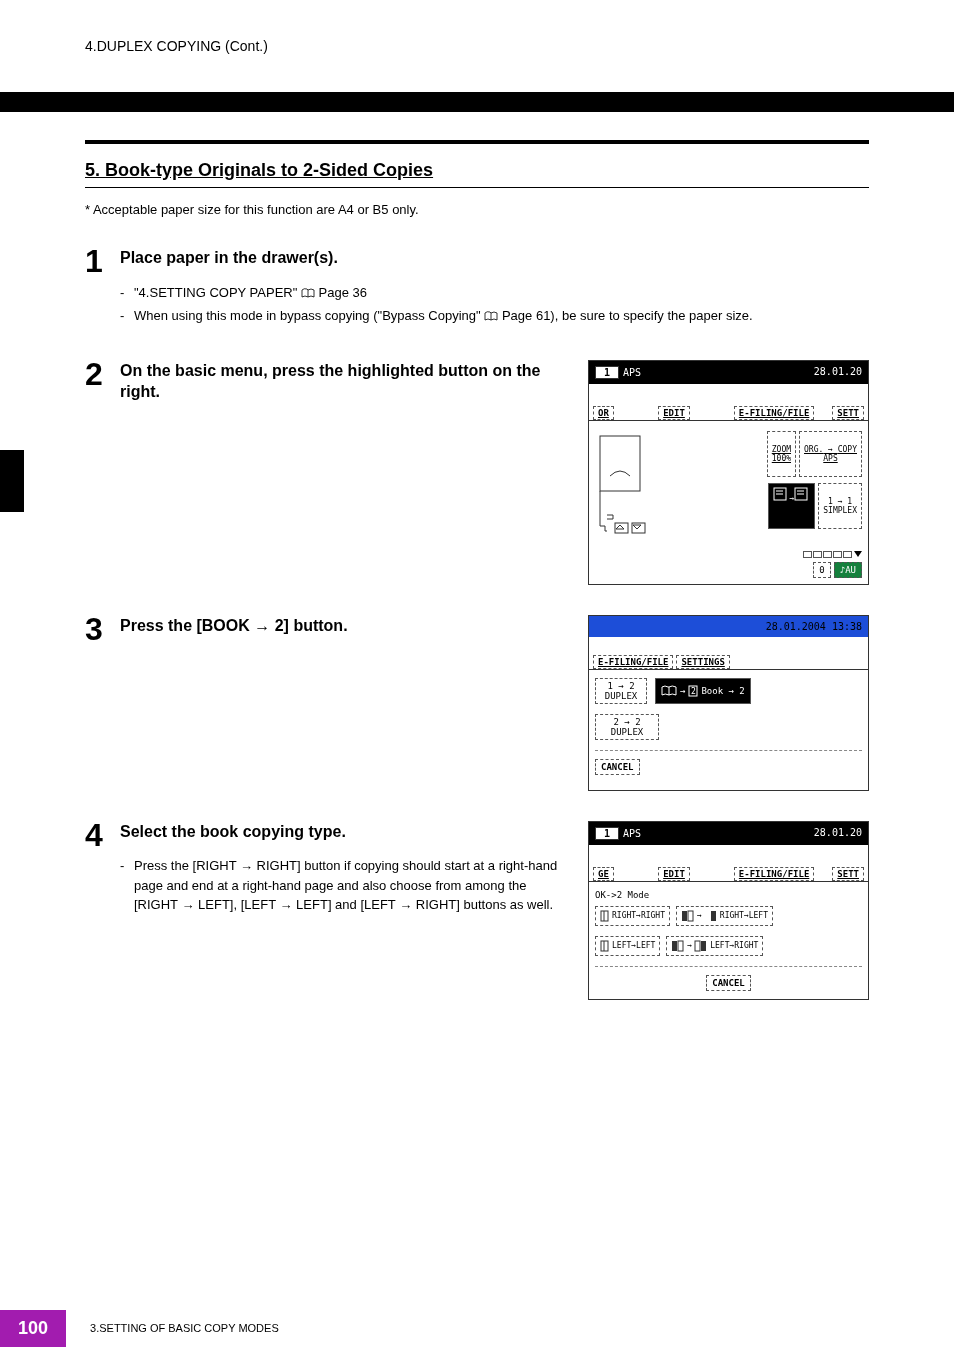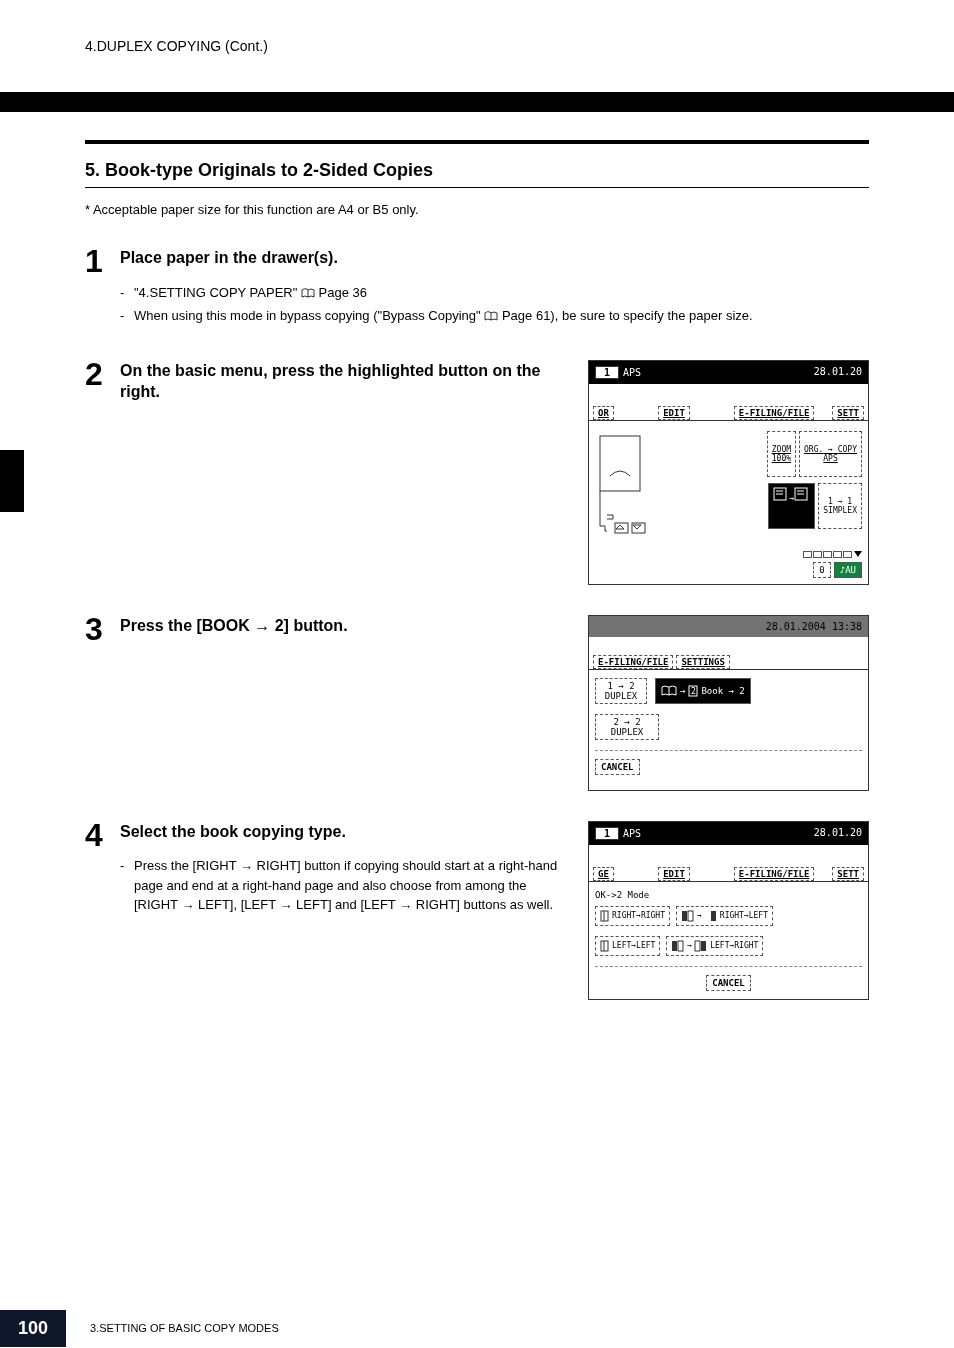--- a/index.html
+++ b/index.html
@@ -3,21 +3,21 @@
   <meta charset="utf-8">
   <style>
     * { margin: 0; padding: 0; box-sizing: border-box; }
     body { font-family: Arial, sans-serif; background: white; width: 954px; height: 1348px; position: relative; }
     
     .header-line { font-size: 14px; padding: 38px 0 0 85px; }
     
     .black-bar-full { background: black; height: 20px; width: 954px; margin-top: 38px; }
     .black-bar-rule { background: black; height: 4px; margin: 0 85px; margin-top: 28px; }
     
-    .section-title { font-size: 18px; font-weight: bold; margin: 16px 85px 0 85px; padding-bottom: 6px; border-bottom: 1px solid black; }
+    .section-title { font-size: 18px; font-weight: bold; margin: 16px 85px 0 85px; padding-bottom: 6px; border-bottom: 1px solid black; text-decoration: underline; }
     
     .note-line { font-size: 13px; margin: 14px 85px 0 85px; }
     
     .content-area { margin: 0 85px; padding-top: 30px; }
     
     .step { display: flex; margin-bottom: 30px; }
     .step-num { font-size: 32px; font-weight: bold; font-family: Arial, sans-serif; width: 35px; flex-shrink: 0; line-height: 1; margin-top: -2px; }
     .step-body { flex: 1; }
     .step-text-wrap { display: flex; gap: 20px; }
     .step-text { flex: 1; }
@@ -39,25 +39,25 @@
     
     .ss-tabrow { display:flex; gap: 18px; padding: 4px 4px 0 4px; border-bottom: 1px solid #333; background: #fff; }
     .ss-tab { border: 1px dashed #555; padding: 1px 4px; font-size: 9px; font-weight: bold; text-decoration: underline; }
     .ss-tab.blank { border:none; text-decoration:none;}
     
     .ss-main { padding: 8px 6px; min-height: 120px; position: relative; }
     
     .ss-btn { border: 1px dashed #555; display: inline-block; padding: 2px 5px; font-size: 9px; }
     .ss-btn.sel { background: #000; color: #fff; border-style: solid; }
     
-    .ss2 .ss-top { background: #737373; color: black; justify-content: flex-end; border-bottom:none;}
+    .ss2 .ss-top { background: #1d4ed8; color: black; justify-content: flex-end; border-bottom:none;}
     .ss2 .ss-tabrow { justify-content: flex-start; gap:3px; }
     
     .footer-bar { position: absolute; bottom: 0; left: 0; right: 0; height: 40px; display:flex; align-items:center; }
-    .page-num { background: #0f172a; color: white; font-size: 18px; font-weight: bold; padding: 8px 18px; }
+    .page-num { background: #a21caf; color: white; font-size: 18px; font-weight: bold; padding: 8px 18px; }
     .footer-text { font-size: 11px; margin-left: 24px; }
     
     .black-tab { position: absolute; left: 0; top: 450px; width: 24px; height: 62px; background: black; }
     
     .ss1-main { display: flex; padding: 10px 6px; gap: 8px;}
     .preview-box { width: 80px; height: 110px; position:relative;}
     .preview-box svg { width:100%; height:100%;}
     .ss1-controls { flex:1; }
     .ctrl-row { display:flex; gap:3px; margin-bottom:6px; justify-content:flex-end;}
     .ctrl-box { border:1px dashed #555; padding:13px 4px; font-size:8px; text-align:center; text-decoration: underline;}

